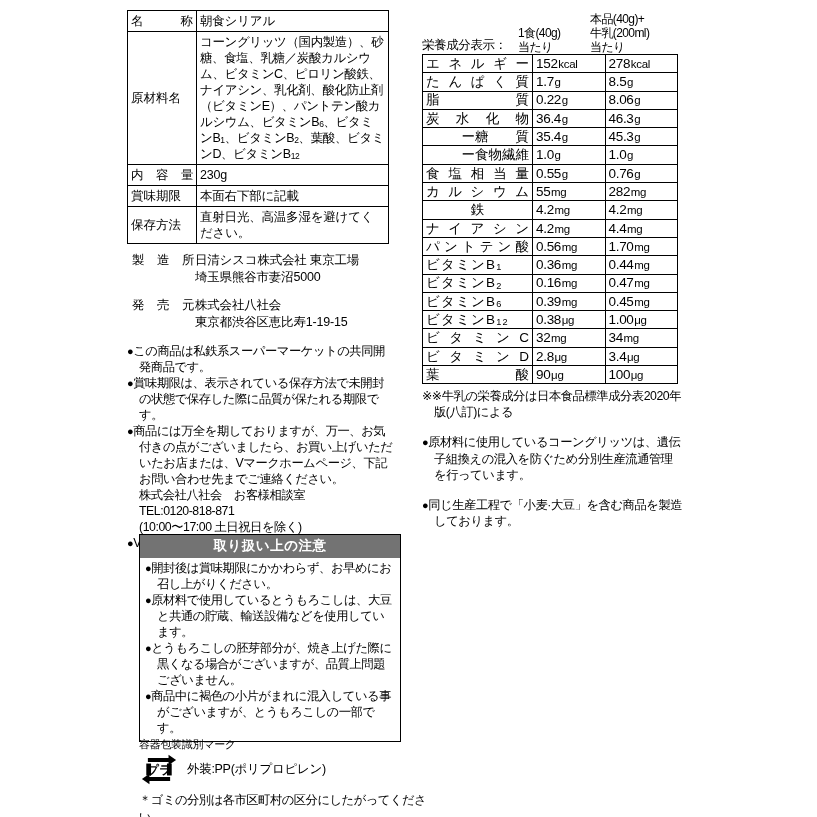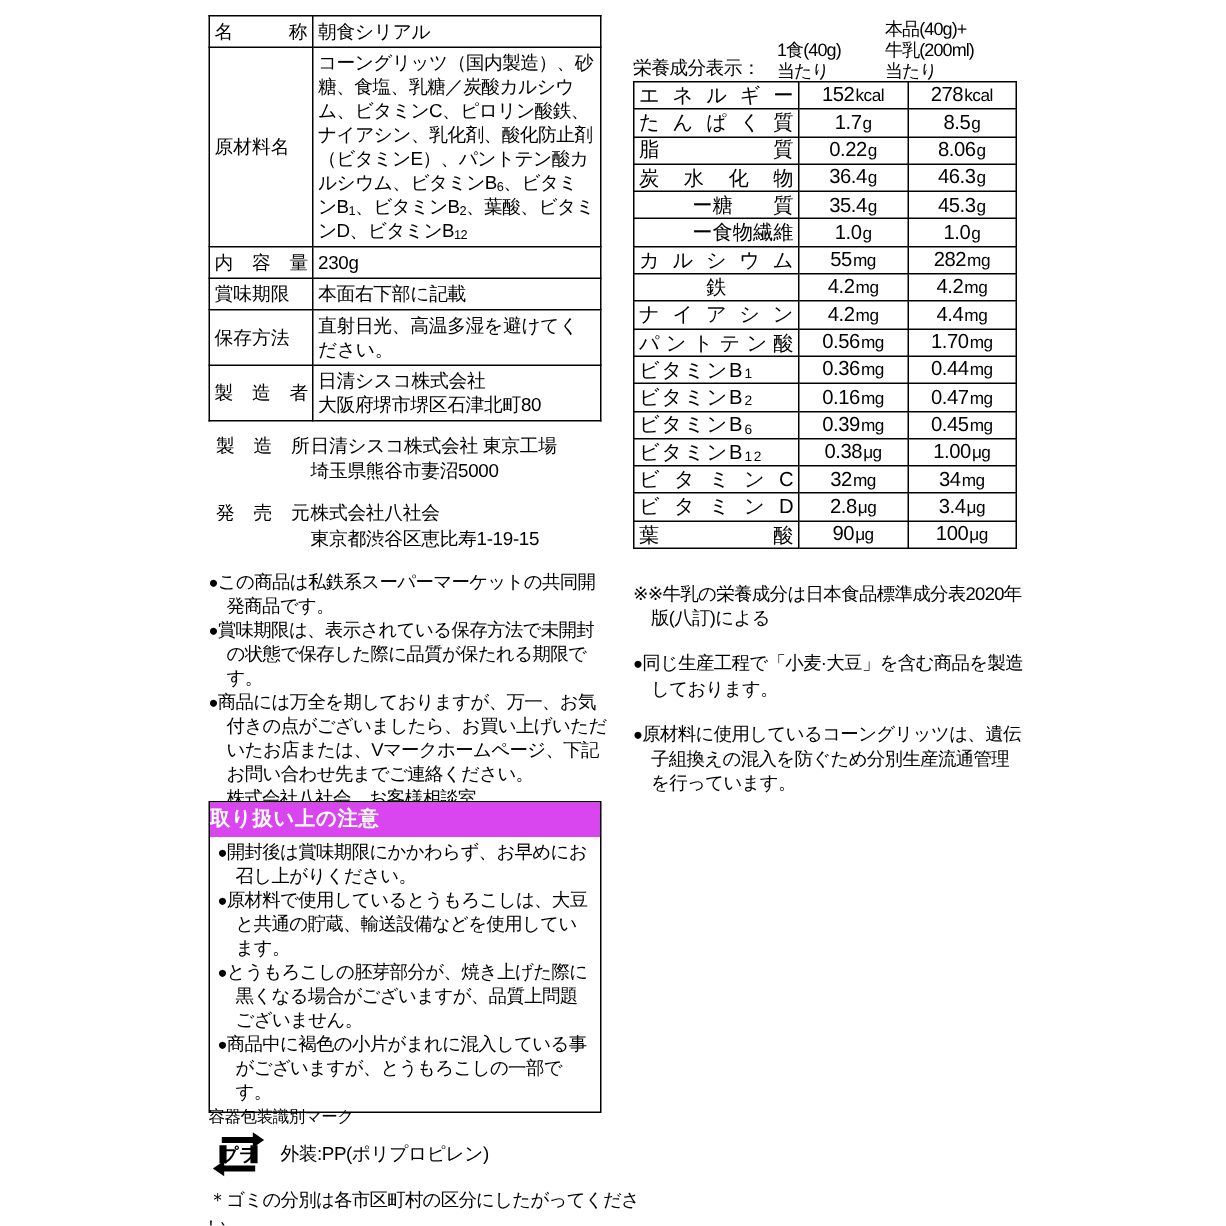--- a/index.html
+++ b/index.html
@@ -13,21 +13,21 @@
     font-family: "Liberation Sans", "DejaVu Sans", sans-serif;
     color: #000000;
     position: relative;
     overflow: hidden;
     -webkit-font-smoothing: antialiased;
   }
 
   
   #left-column {
     position: absolute;
-    left: 139px;
+    left: 127px;
     top: 10px;
     width: 262px;
   }
 
   table.spec-table {
     width: 262px;
     border-collapse: collapse;
     table-layout: fixed;
   }
   table.spec-table td {
@@ -113,23 +113,23 @@
   #handling-box {
     position: absolute;
     left: 139px;
     top: 534px;
     width: 262px;
     border: 1.5px solid #000;
     box-sizing: border-box;
     background: #fff;
   }
   #handling-title {
-    background: #d946ef;
+    background: #737373;
     color: #fff;
-    text-align: left;
+    text-align: center;
     font-size: 13.5px;
     font-weight: bold;
     padding: 2px 0 3px 0;
     letter-spacing: 0.5px;
   }
   #handling-body {
     padding: 3px 5px 4px 5px;
     font-size: 12.3px;
     line-height: 1.30;
     letter-spacing: -0.45px;
@@ -219,21 +219,21 @@
   }
   td.nt-name.indent {
     text-align: right;
     text-align-last: right;
   }
   td.nt-name.center {
     text-align: center;
     text-align-last: center;
   }
   td.nt-val {
-    text-align: center;
+    text-align: left;
     font-size: 13.5px;
     letter-spacing: -0.3px;
   }
   .unit { font-size: 0.85em; }
 
   #right-notes {
     position: absolute;
     left: 422px;
     top: 388px;
     width: 262px;
@@ -268,25 +268,20 @@
         <td class="spec-value">230g</td>
       </tr>
       <tr>
         <td class="spec-label nojust">賞味期限</td>
         <td class="spec-value">本面右下部に記載</td>
       </tr>
       <tr>
         <td class="spec-label nojust">保存方法</td>
         <td class="spec-value">直射日光、高温多湿を避けてください。</td>
       </tr>
-      <tr>
-        <td class="spec-label">製　造　者</td>
-        <td class="spec-value" style="white-space:pre-line">日清シスコ株式会社
-大阪府堺市堺区石津北町80</td>
-      </tr>
     </tbody>
   </table>
 
   <div class="plain-row" style="margin-top:8px">
     <div class="pr-label">製　造　所</div>
     <div class="pr-value">
       <div>日清シスコ株式会社 東京工場</div>
       <div>埼玉県熊谷市妻沼5000</div>
     </div>
   </div>
@@ -378,20 +373,25 @@
           <td class="nt-name indent">ー糖　　質</td>
           <td class="nt-val">35.4<span class="unit"> g</span></td>
           <td class="nt-val">45.3<span class="unit"> g</span></td>
         </tr>
         <tr>
           <td class="nt-name indent">ー食物繊維</td>
           <td class="nt-val">1.0<span class="unit"> g</span></td>
           <td class="nt-val">1.0<span class="unit"> g</span></td>
         </tr>
         <tr>
+          <td class="nt-name">食塩相当量</td>
+          <td class="nt-val">0.55<span class="unit"> g</span></td>
+          <td class="nt-val">0.76<span class="unit"> g</span></td>
+        </tr>
+        <tr>
           <td class="nt-name">カルシウム</td>
           <td class="nt-val">55<span class="unit"> mg</span></td>
           <td class="nt-val">282<span class="unit"> mg</span></td>
         </tr>
         <tr>
           <td class="nt-name center">鉄</td>
           <td class="nt-val">4.2<span class="unit"> mg</span></td>
           <td class="nt-val">4.2<span class="unit"> mg</span></td>
         </tr>
         <tr>
@@ -442,18 +442,18 @@
       </tbody>
   </table>
 
 </div>
 
 <div id="right-notes">
   <div class="rn-block">
     <div class="ref-item"><span>※</span><span>※牛乳の栄養成分は日本食品標準成分表2020年版(八訂)による</span></div>
   </div>
   <div class="rn-block">
+    <div class="note-item"><span class="bullet"></span><span>原材料に使用しているコーングリッツは、遺伝子組換えの混入を防ぐため分別生産流通管理を行っています。</span></div>
+  </div>
+  <div class="rn-block">
     <div class="note-item"><span class="bullet"></span><span>同じ生産工程で「小麦·大豆」を含む商品を製造しております。</span></div>
   </div>
-  <div class="rn-block">
-    <div class="note-item"><span class="bullet"></span><span>原材料に使用しているコーングリッツは、遺伝子組換えの混入を防ぐため分別生産流通管理を行っています。</span></div>
-  </div>
 </div>
 
 </body></html>

